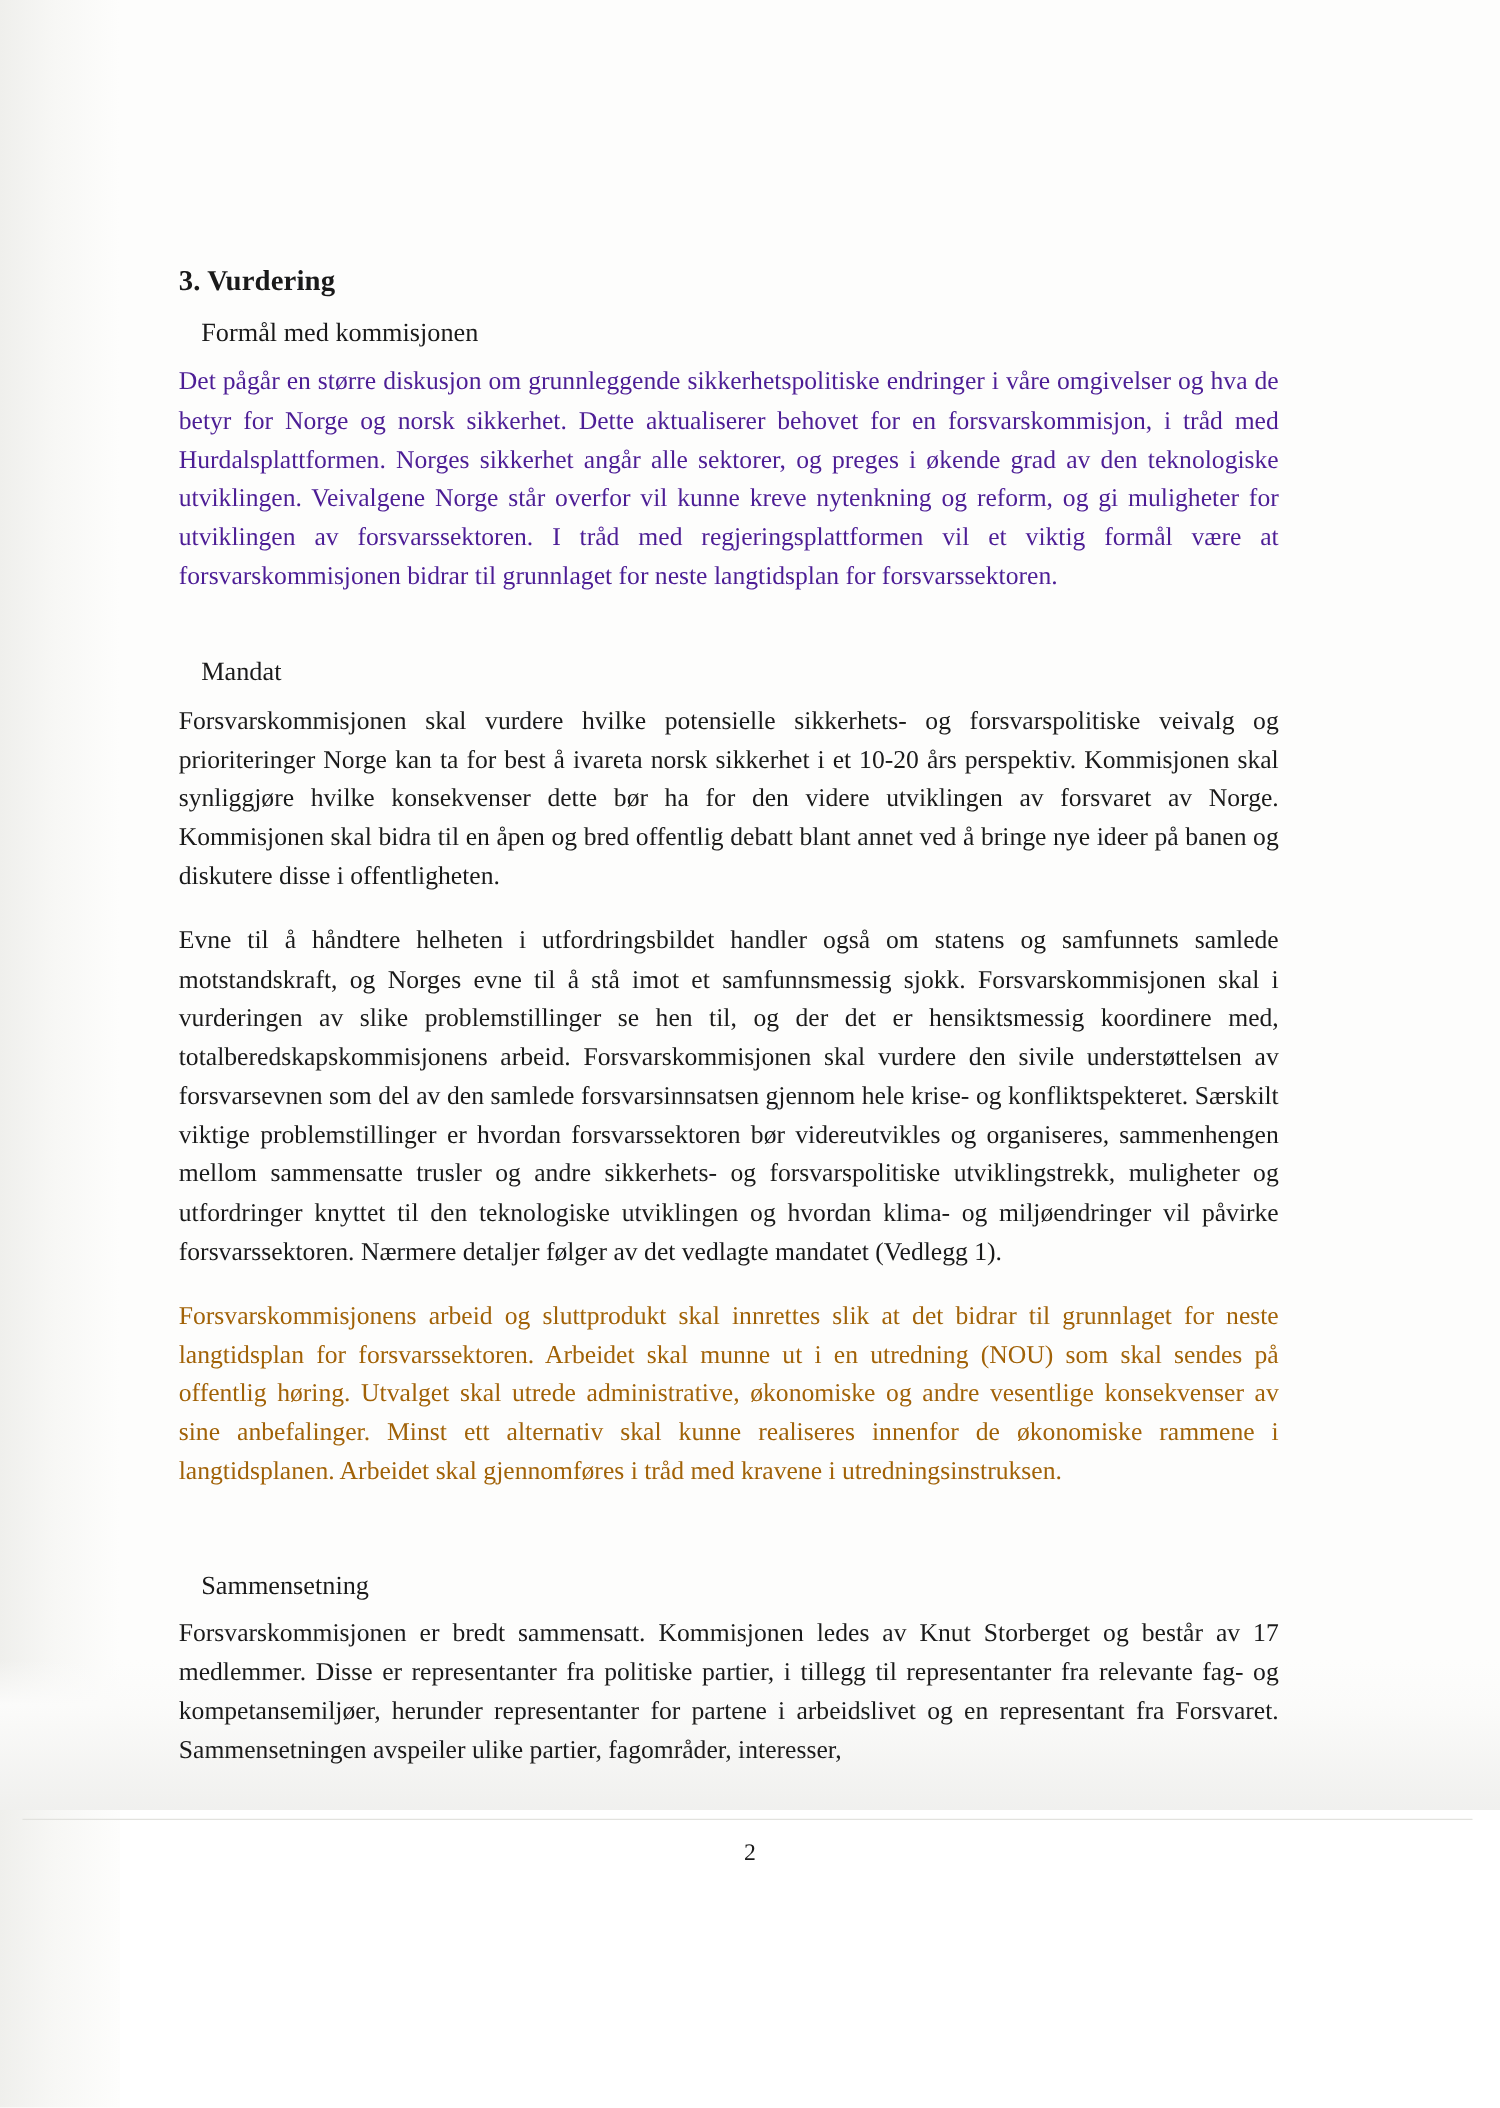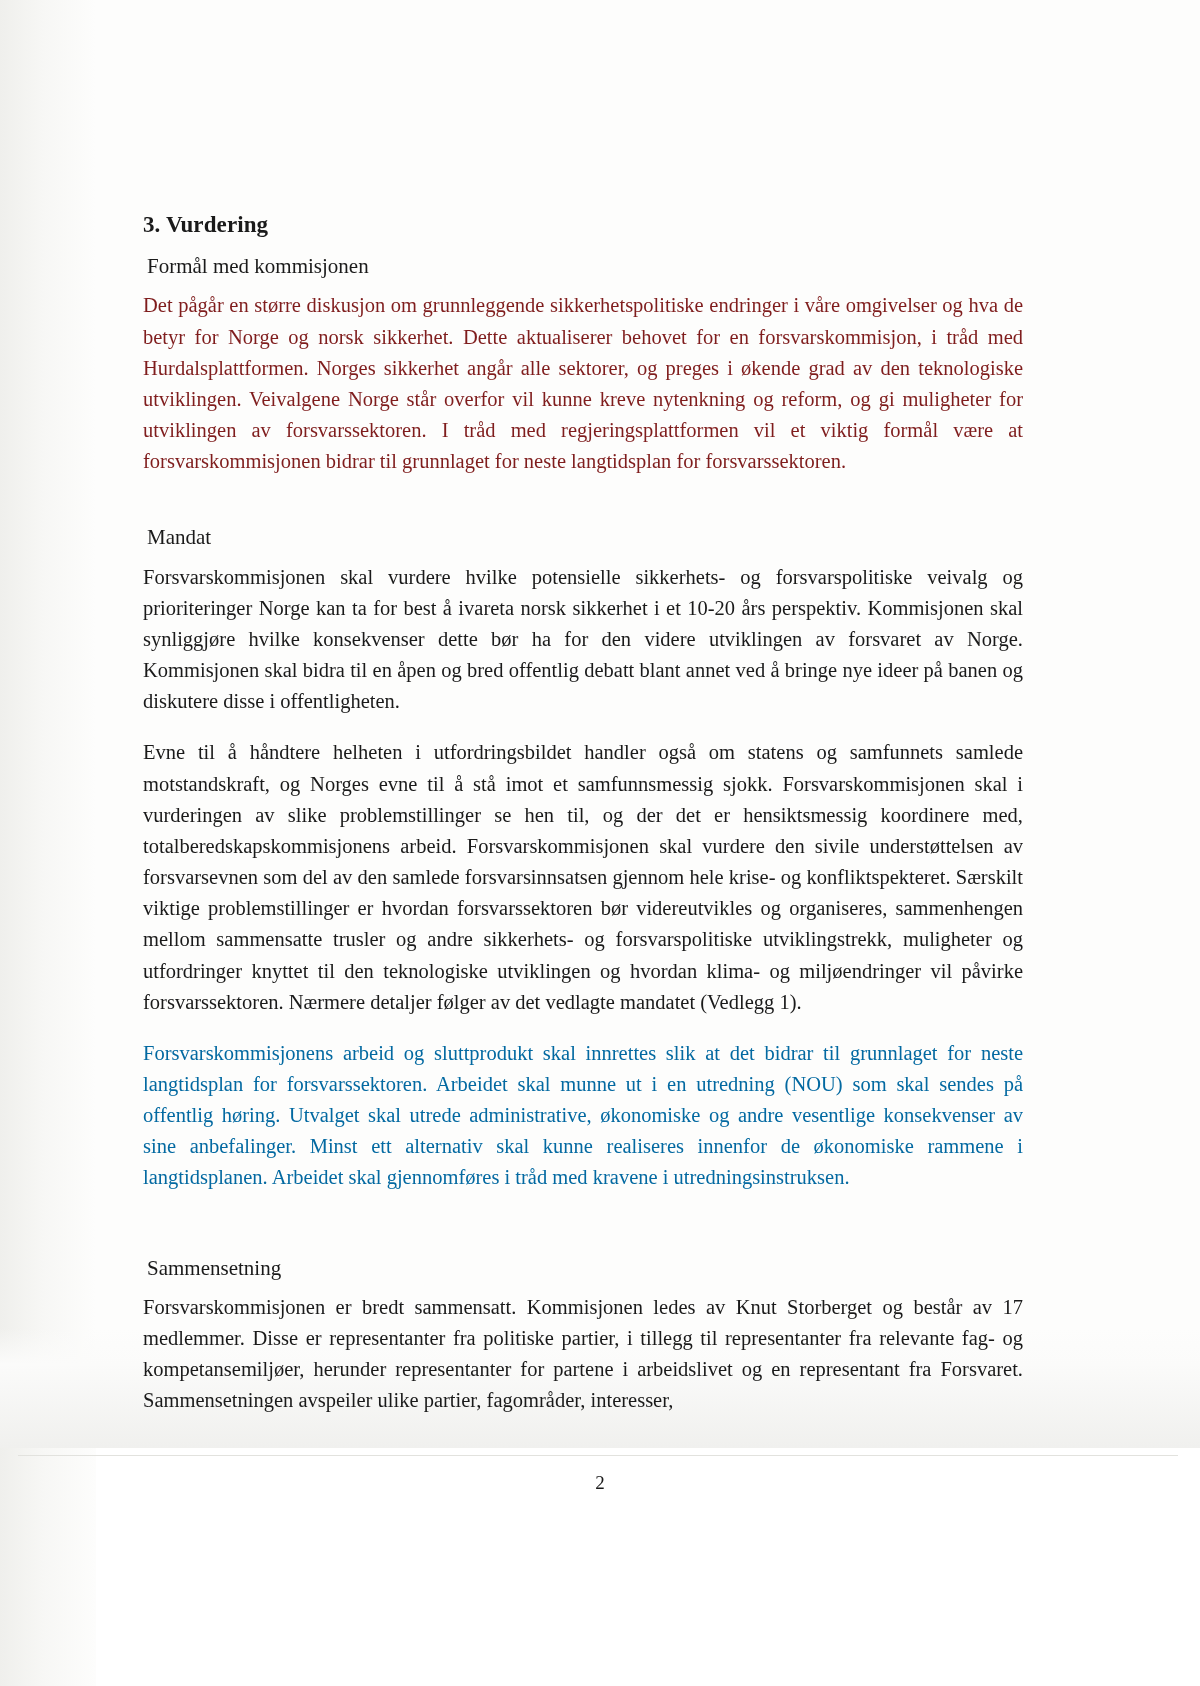--- a/index.html
+++ b/index.html
@@ -55,21 +55,21 @@
     width: 880px;
   }
   h1.doc-heading {
     font-size: 23px;
     font-weight: bold;
     margin: 0 0 14px 0;
     letter-spacing: 0.1px;
   }
   .sub-heading {
     font-size: 21px;
-    margin: 0 0 10px 4px;
+    margin: 0 0 10px 18px;
     line-height: 1.35;
   }
   p.para {
     font-size: 20.5px;
     line-height: 1.52;
     margin: 0 0 20px 0;
     text-align: justify;
     text-justify: inter-word;
   }
   p.para.tight {
@@ -85,24 +85,24 @@
     position: absolute;
     left: 0;
     top: 1472px;
     width: 1200px;
     text-align: center;
     font-size: 19px;
     color: #1a1a1a;
   }
   
   .para.lighter {
-    color: #0369a1;
+    color: #a16207;
   }
   .para.darker {
-    color: #7f1d1d;
+    color: #4c1d95;
   }
 </style>
 </head>
 <body>
 
 <div class="page">
   <div class="scan-shade-left"></div>
   <div class="scan-line" style="top: 1455px;"></div>
   <div class="scan-shade-bottom"></div>
 

